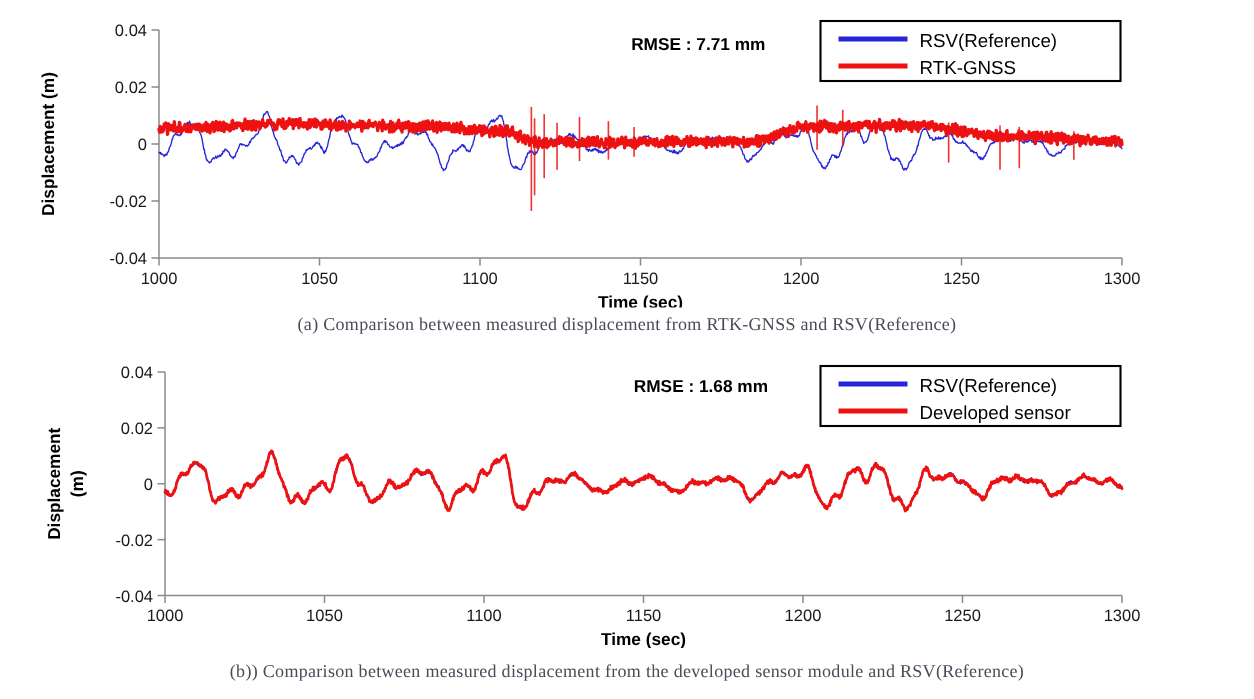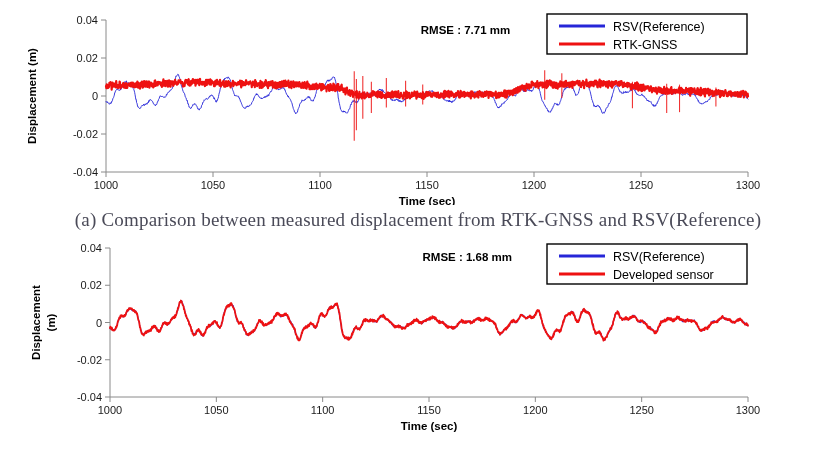--- a/index.html
+++ b/index.html
@@ -32,21 +32,21 @@
     position: absolute;
     left: 0; top: 0;
   }
 
   .caption {
     position: absolute;
     left: 0;
     width: 836px;
     text-align: center;
     font-family: "Liberation Serif", serif;
-    font-size: 19px;
+    font-size: 12px;
     color: #4a4a58;
     letter-spacing: 0.2px;
   }
   #caption-a { top: 209px; }
   #caption-b { top: 440px; }
   .axis-frame { stroke: #8a8a8a; stroke-width: 1; fill: none; }
   .ticklabel {
     font-family: "Liberation Sans", sans-serif;
     font-size: 11px;
     fill: #1a1a1a;
@@ -171,14 +171,15 @@
         <text x="467.28000000000003" y="29.31249999999997" text-anchor="middle" class="rmse-text">RMSE : 1.68 mm</text>
         <g>
           <rect x="547" y="12" width="200" height="40" class="legend-box"></rect>
           <line x1="559" y1="24" x2="605" y2="24" stroke="#2626d8" stroke-width="3.2"></line>
           <text x="613" y="29" class="legend-label">RSV(Reference)</text>
           <line x1="559" y1="42" x2="605" y2="42" stroke="#ee1111" stroke-width="3.2"></line>
           <text x="613" y="47" class="legend-label">Developed sensor</text>
         </g>
       </svg>
   </div>
+  <div class="caption" id="caption-b">(b)) Comparison between measured displacement from the developed sensor module and RSV(Reference)</div>
 
 </div>
 
 </body></html>

